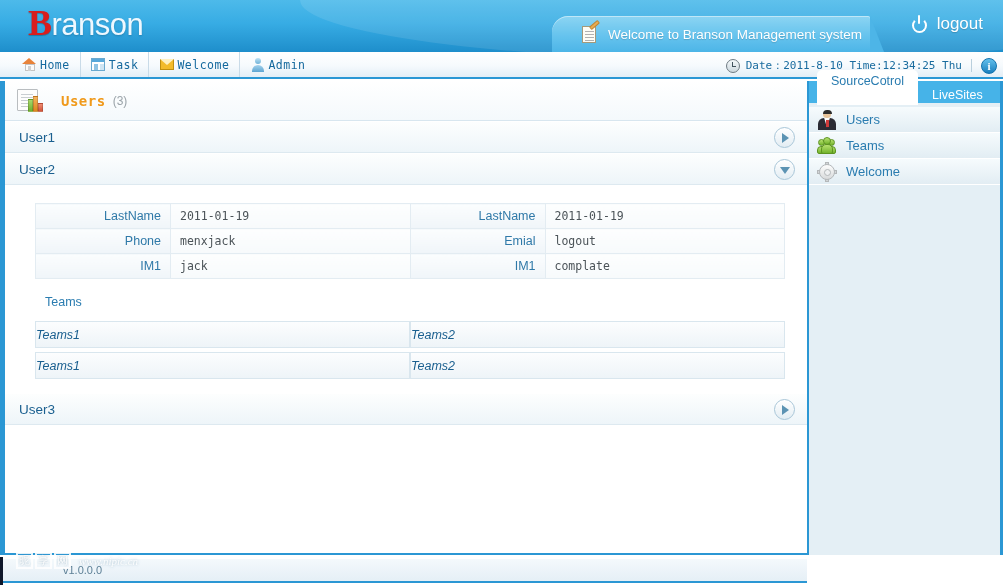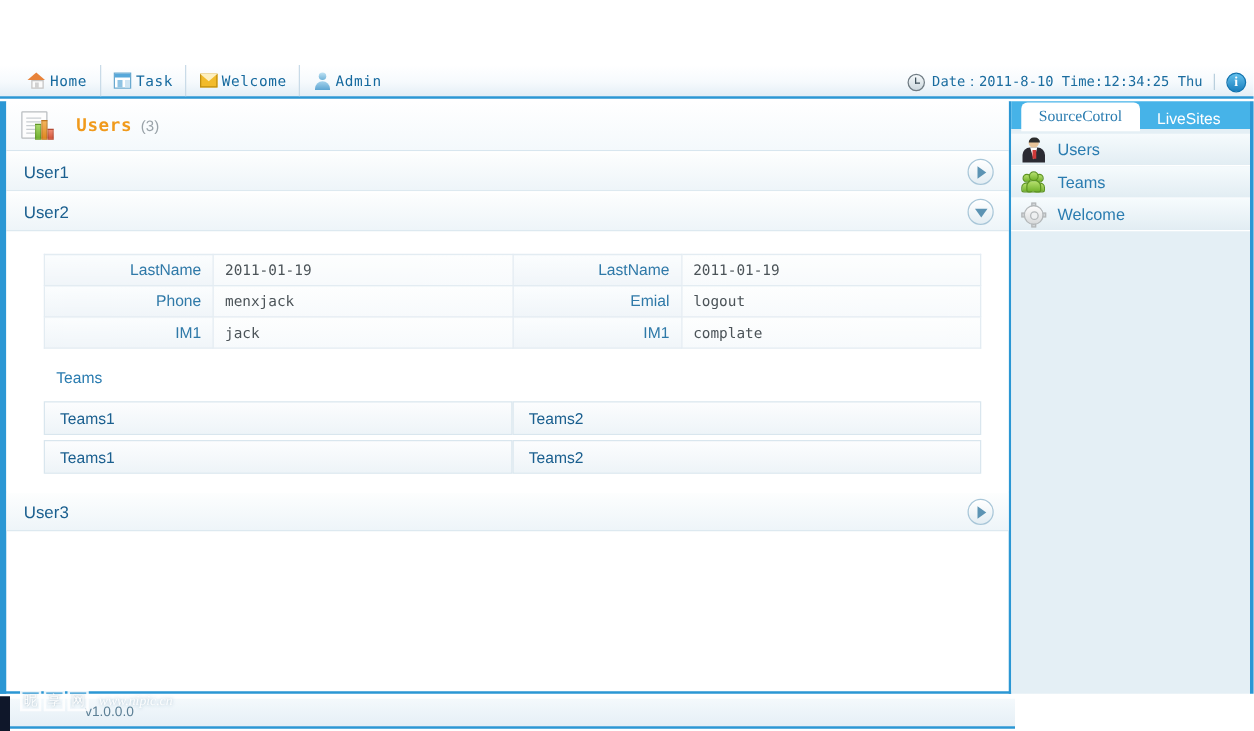--- a/index.html
+++ b/index.html
@@ -336,40 +336,38 @@
     font-size: 12.5px; color: #2a7cb0;
   }
   .teams-table {
     width: 750px; border-collapse: separate; border-spacing: 0 4px;
     table-layout: fixed;
   }
   .teams-table td {
     height: 27px;
     border: 1px solid #d9e6ee;
     background: linear-gradient(to bottom, #fcfdfe, #eef4f8);
-    padding-left: 12px;
-    font-size: 12.5px; color: #1a5f8f;
+    font-size: 12.5px; color: #1a5f8f; font-style: italic;
   }
   .teams-table td.c1 { width: 375px; }
 
   
   .tabs {
     position: relative; height: 24px; display: flex; align-items: flex-end;
     padding-left: 8px;
   }
   .tab {
     font-size: 12.5px; color: #ffffff;
     padding: 4px 14px 3px 14px;
     cursor: pointer; white-space: nowrap;
   }
   .tab.active {
     background: #ffffff; color: #2a7cb0;
     border-top-left-radius: 5px; border-top-right-radius: 5px;
-    padding-bottom: 4px;
-    font-family: Liberation Serif, serif;
+    padding-bottom: 17px;
   }
   .side-list { background: #e4eff5; padding-top: 2px; }
   .side-item {
     height: 26px; display: flex; align-items: center; gap: 9px;
     padding-left: 8px;
     background: linear-gradient(to bottom, #f6fbfd, #e2edf3);
     border-bottom: 1px solid #ffffff;
     cursor: pointer;
   }
   .side-label { font-size: 13px; color: #2a7cb0; }
@@ -428,21 +426,21 @@
   .sic-gear .t1 { left: 8px; top: 0px; }
   .sic-gear .t2 { left: 8px; top: 16px; }
   .sic-gear .t3 { left: 0px; top: 8px; }
   .sic-gear .t4 { left: 16px; top: 8px; }
 
   
   .footer {
     position: absolute; left: 0; top: 557px;
     width: 1003px; height: 28px;
     background: #ffffff;
-    border-left: 8px solid #0f172a;
+    border-left: 3px solid #0f172a;
   }
   .footer-inner {
     position: absolute; left: 0; top: 2px;
     width: 804px; height: 24px;
     background: linear-gradient(to bottom, #f4f9fc, #e5eff6);
     border-bottom: 2px solid #2b97d4;
     display: flex; align-items: center; padding-left: 60px;
   }
   .footer-text { font-size: 11px; color: #5c7f95; }
   .watermark {
@@ -471,20 +469,41 @@
     background: rgba(120,140,155,0.55);
     color: #ffffff; font-size: 11px;
     padding: 3px 8px; white-space: nowrap;
   }
 </style>
 </head>
 <body>
 
 <div class="app">
 
+  <div class="header">
+    <div class="logo">
+      <span class="b">B</span><span class="rest">ranson</span>
+    </div>
+
+    <div class="welcome-tab">
+      <div class="welcome-icon">
+        <div class="pad"></div>
+          <div class="pen"></div>
+      </div>
+      <div class="welcome-text">Welcome to Branson Management system</div>
+    </div>
+
+    <div class="logout">
+      <div class="power-icon">
+        <div class="ring"></div>
+          <div class="bar"></div>
+      </div>
+      <div class="logout-label">logout</div>
+    </div>
+  </div>
 
   <div class="navbar">
     <div class="nav-items">
       <div class="nav-item">
         <div class="ic ic-home">
             <div class="roof"></div>
             <div class="body"></div>
             <div class="door"></div>
           </div>
         <span class="nav-label">Home</span>

